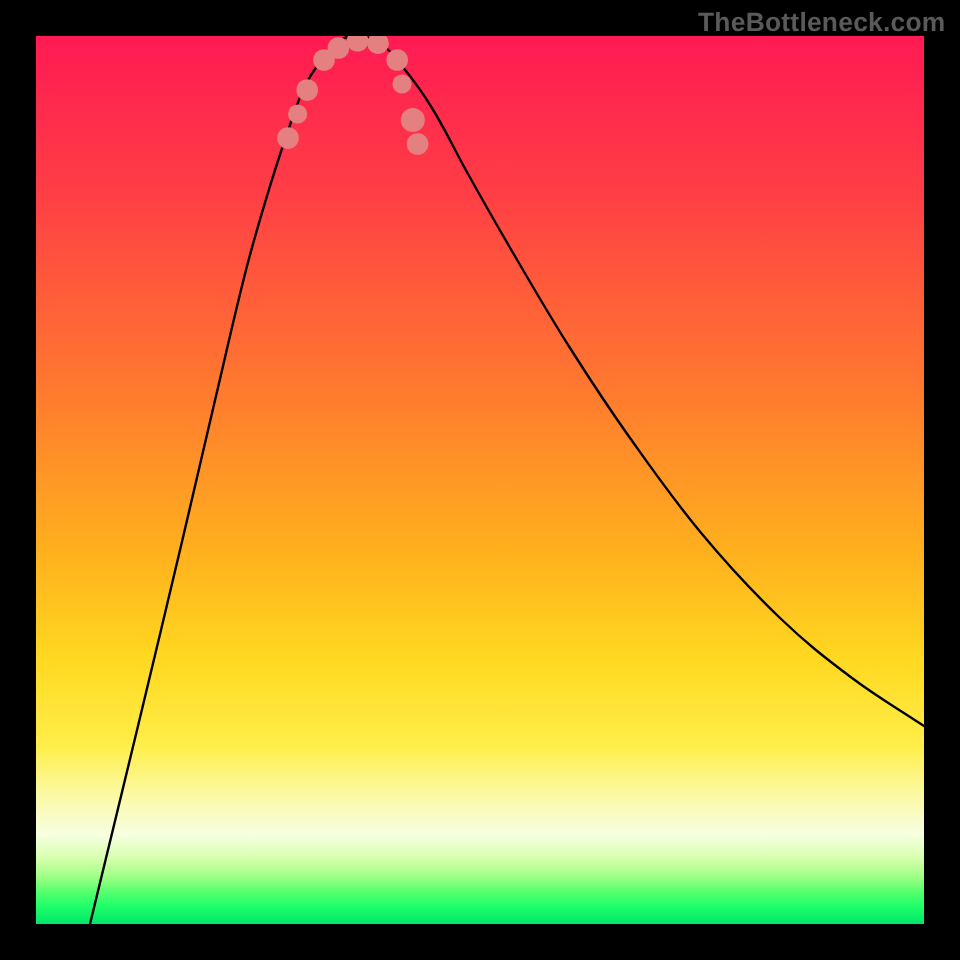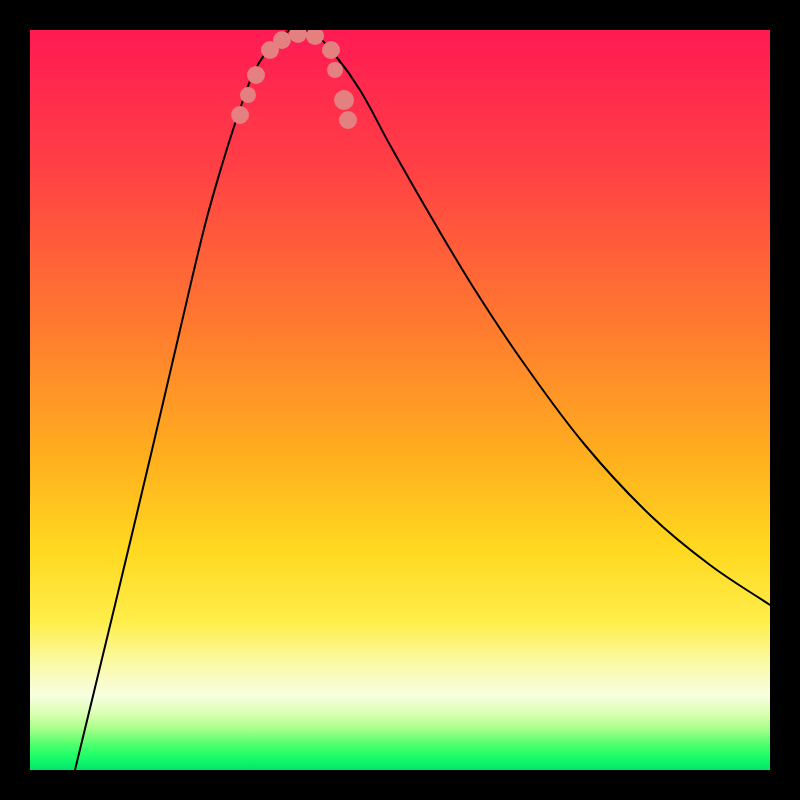--- a/index.html
+++ b/index.html
@@ -78,20 +78,21 @@
   .dots circle {
     fill: #e58080;
     stroke: none;
   }
 </style>
 </head>
 <body>
 
 <div class="container">
 
+  <div class="watermark">TheBottleneck.com</div>
 
   <div class="plot">
     <div class="gradient"></div>
 
     <svg class="curve" viewBox="0 0 740 740" preserveAspectRatio="none">
       <path id="curve-path" d="M 45 740 C 60.2 677.3, 69.90663953850942 637.7256538659349, 85 575 C 99.16663953850943 516.1256538659349, 108.07088045323643 478.93089039015354, 122 420 C 132.77088045323643 374.4308903901536, 139.26399708557375 345.5773708631303, 150 300 C 159.40399708557376 260.0773708631303, 164.8844658854476 234.73959830717007, 175 195 C 180.84446588544762 172.03959830717008, 185.191527085769 157.69490971410335, 192 135 C 197.731527085769 115.89490971410335, 201.45617102226566 103.83829554196251, 208 85 C 213.99617102226566 67.73829554196251, 216.8032299377897 56.17200579841491, 225 40 C 230.8632299377897 28.432005798414906, 236.2384515229645 21.47194429949782, 245 12 C 250.2984515229645 6.27194429949782, 254.8676197713914 1.2481665400065074, 262 0 C 270.0676197713914 -1.4118334599934925, 277.5784066006986 0.6851201166852423, 285 5 C 293.91840660069863 10.18512011668524, 298.21614490131435 16.7086215460509, 305 25 C 315.3161449013144 37.6086215460509, 321.4922328065653 46.07819913801593, 330 60 C 342.3922328065653 80.27819913801594, 348.36841396023317 94.2293106432735, 360 115 C 374.96841396023314 141.7293106432735, 384.50735937281183 158.57137775362017, 400 185 C 416.8073593728118 213.67137775362016, 427.2218128135838 231.9291781267113, 445 260 C 463.3218128135838 288.9291781267113, 475.1839422474737 307.0773731668947, 495 335 C 516.9839422474737 365.9773731668947, 530.7064147375903 385.84769768510836, 555 415 C 578.2064147375903 442.84769768510836, 593.8668429896234 459.9121692700385, 620 485 C 641.3668429896234 505.5121692700385, 656.2905908973288 517.2179431729966, 680 535 C 701.8905908973288 551.4179431729966, 717.2 559.8, 740 575"></path>
       <g class="dots" id="dots-group">
           <circle cx="210" cy="85" r="9" fill="#e58080"></circle>
           <circle cx="218" cy="65" r="8" fill="#e58080"></circle>
           <circle cx="226" cy="45" r="9" fill="#e58080"></circle>

